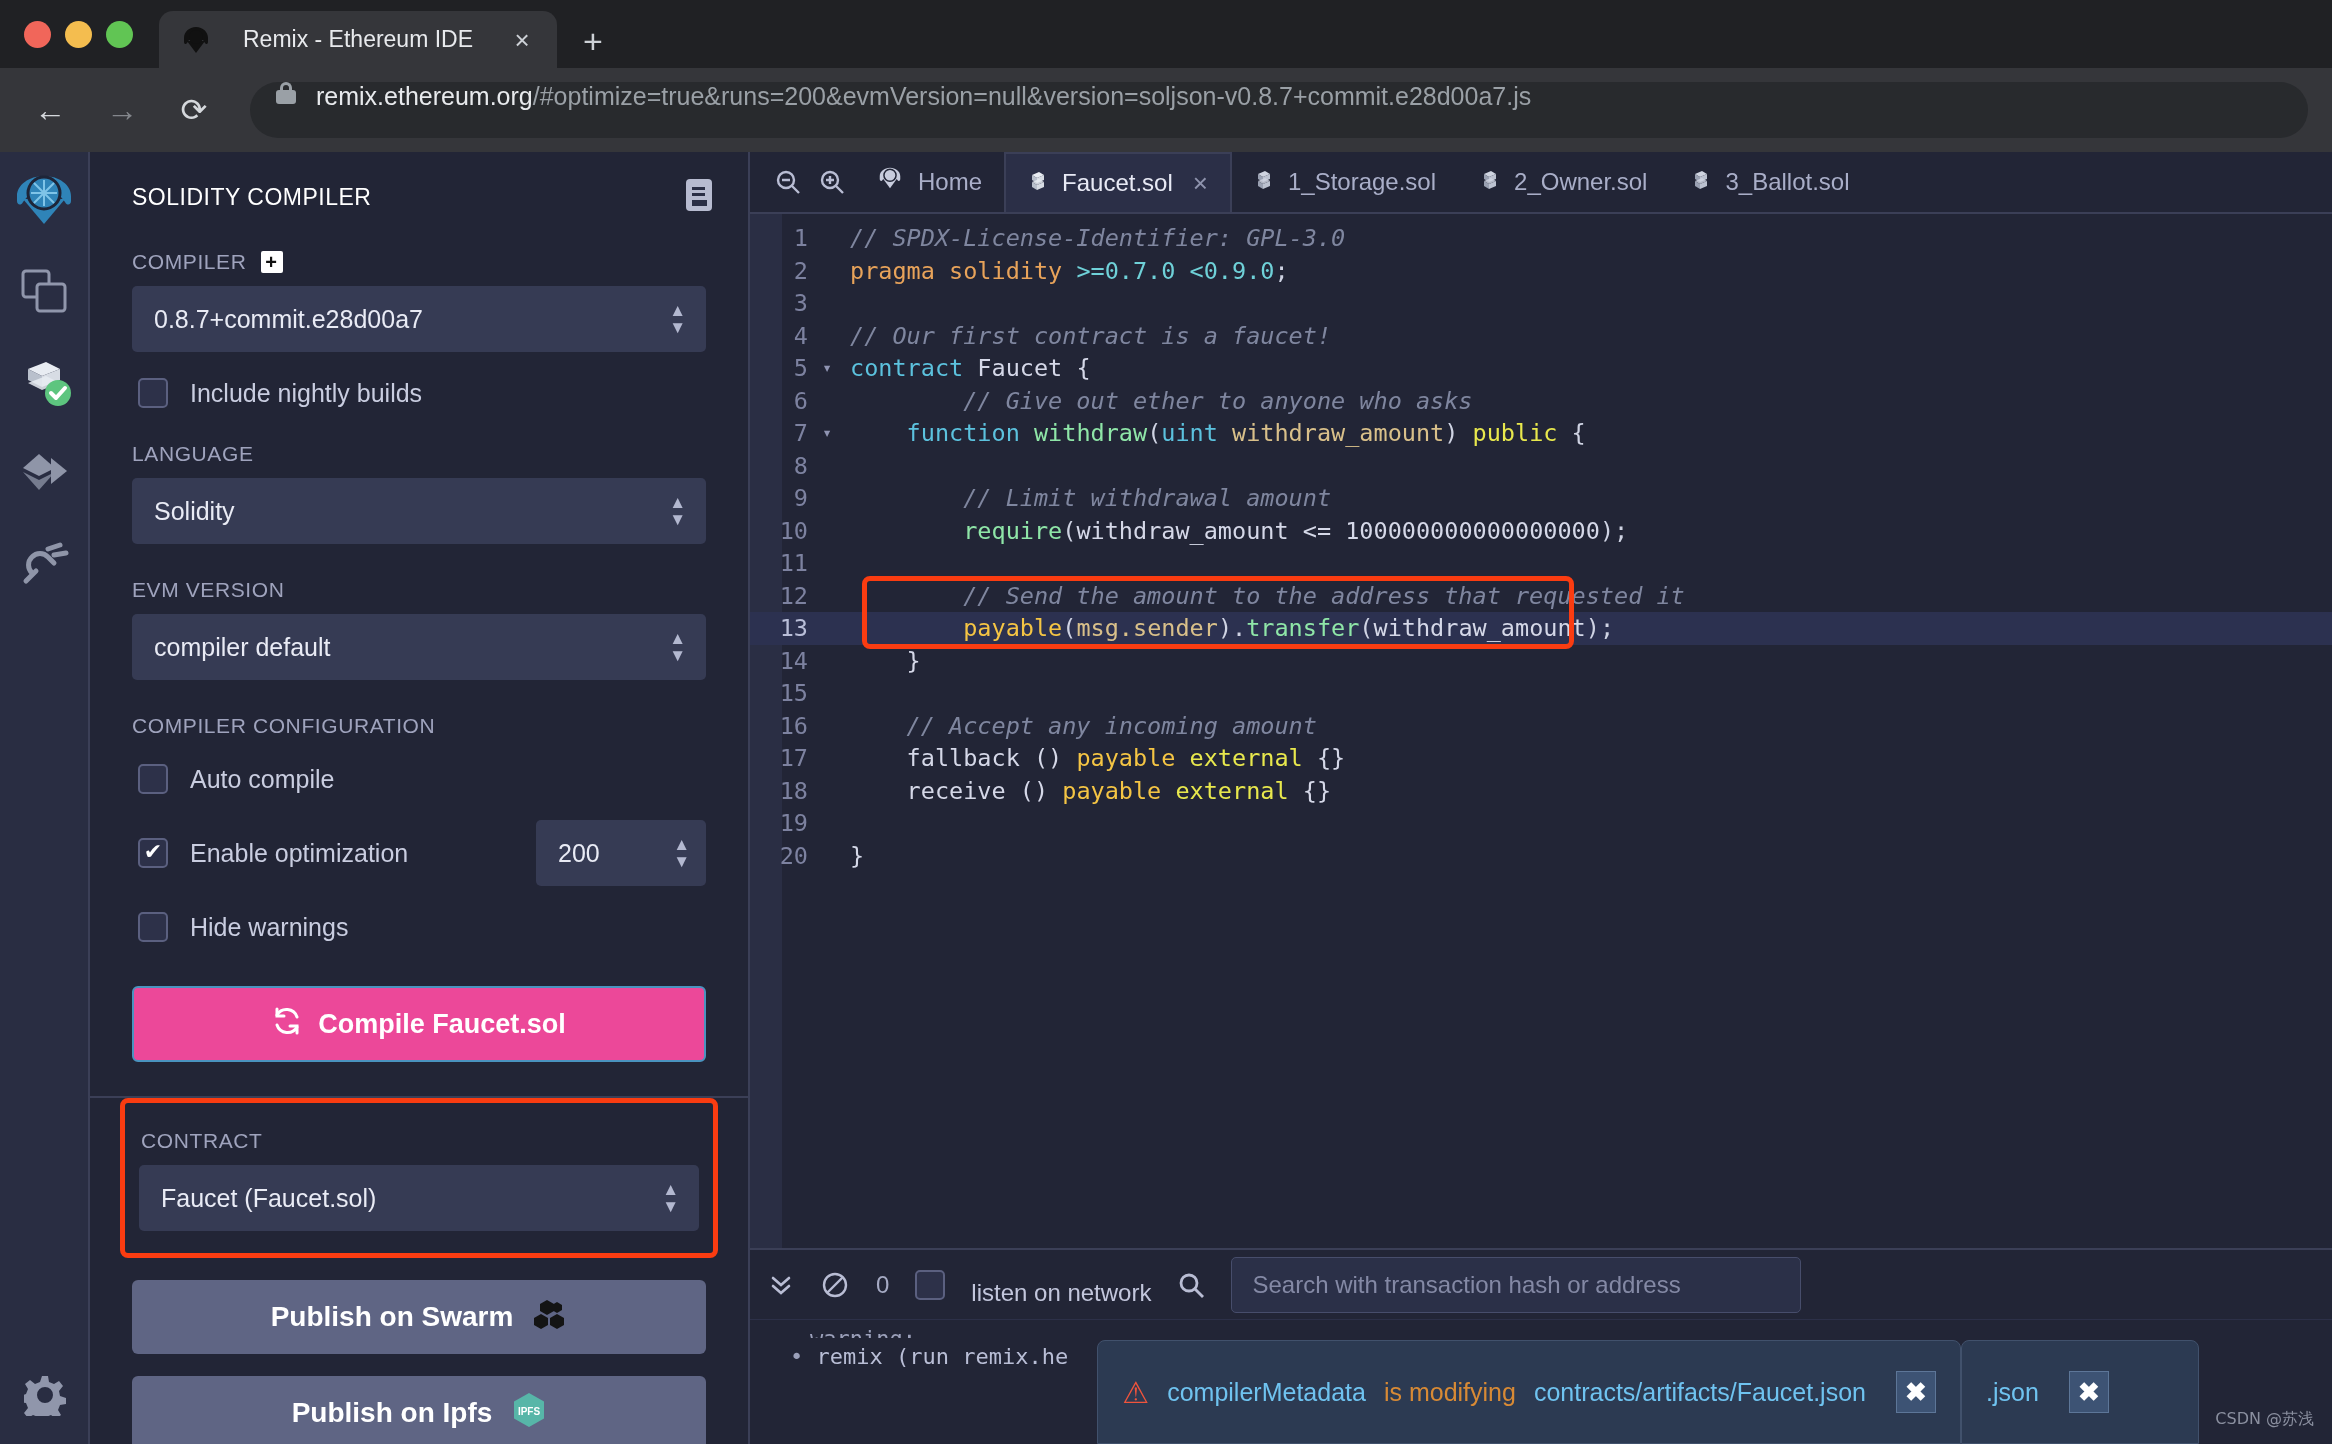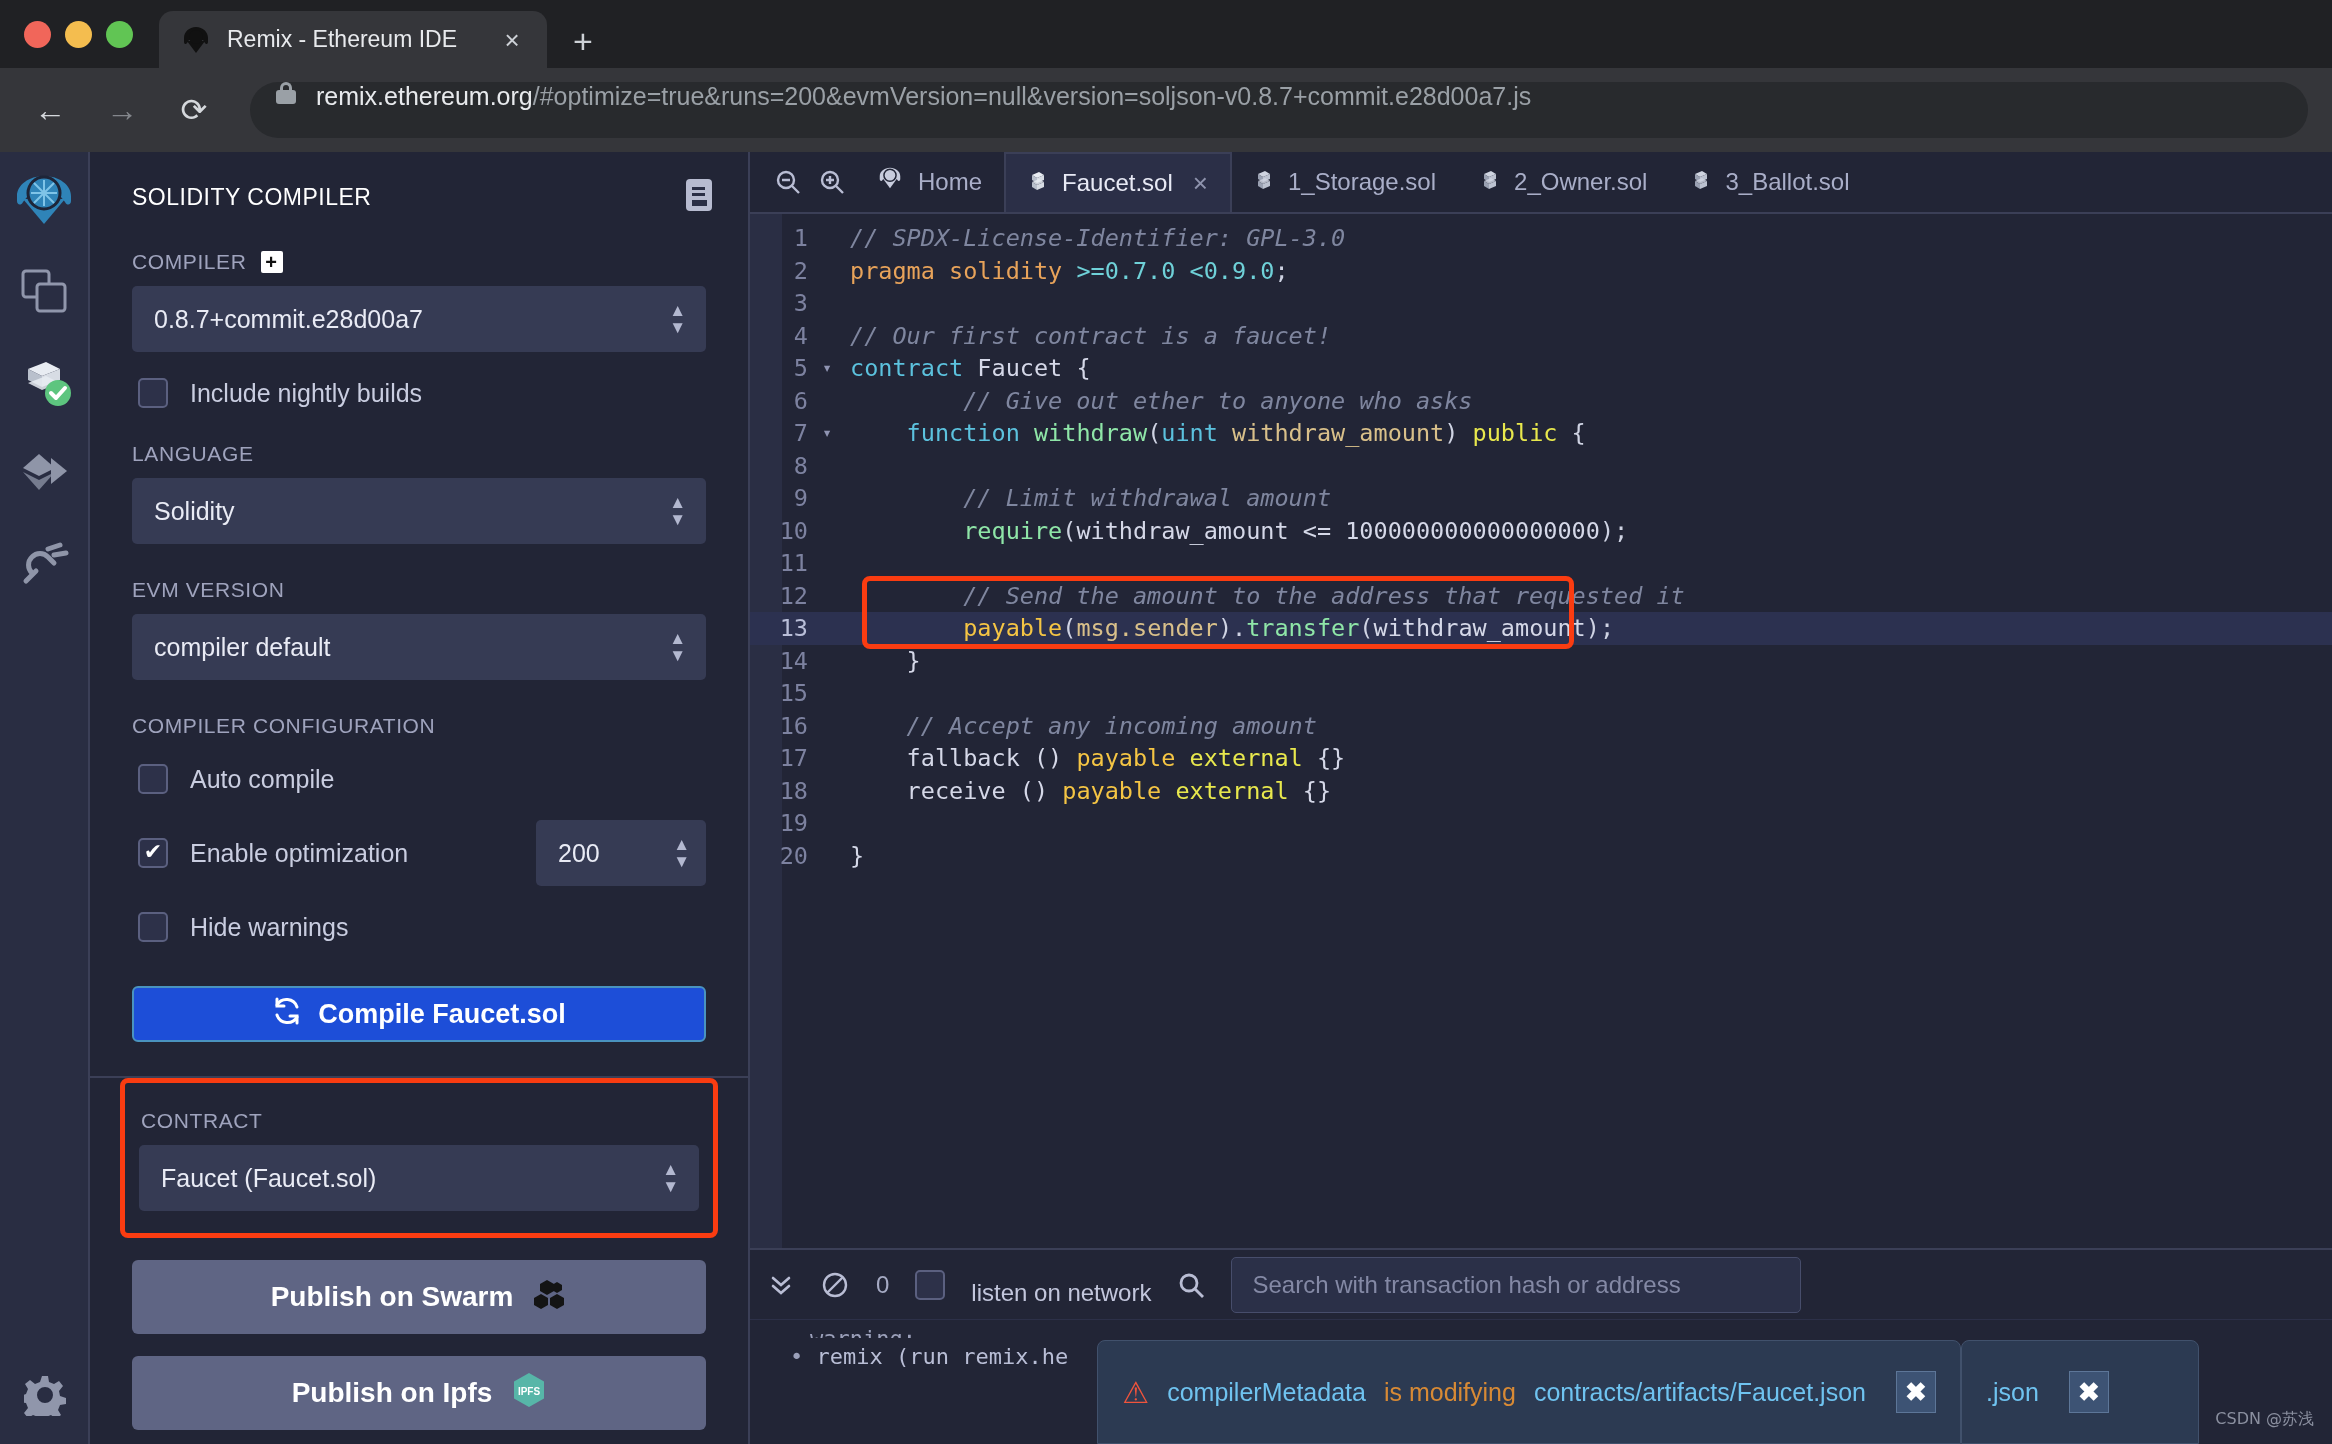--- a/index.html
+++ b/index.html
@@ -28,21 +28,21 @@
   .dot.green { background: #61c554; }
 
   .btab {
     height: 57px;
     min-width: 388px;
     background: #35363a;
     border-radius: 14px 14px 0 0;
     display: flex;
     align-items: center;
     padding: 0 18px 0 22px;
-    gap: 16px;
+    gap: 32px;
   }
   .btab-fav { width: 30px; height: 30px; flex: 0 0 30px; display:flex; align-items:center; justify-content:center; }
   .btab-title {
     color: #e8eaed; font-size: 23px; flex: 1 1 auto;
     white-space: nowrap; overflow: hidden; text-overflow: ellipsis;
   }
   .btab-close { color: #cdd1d6; font-size: 26px; width: 34px; text-align: center; line-height: 1; }
   .newtab { color: #cdd1d6; font-size: 34px; margin-left: 26px; margin-bottom: 10px; line-height: 1; }
 
   .urlbar-row {
@@ -141,22 +141,22 @@
   .opt-row { display:flex; align-items:center; justify-content: space-between; margin-top: 26px; }
   .opt-row .chkrow { margin-top: 0; }
   .runs-box {
     width: 170px; height: 66px; background: #363b54; border-radius: 5px;
     display:flex; align-items:center; justify-content: space-between;
     padding: 0 16px 0 22px; color:#e9ebf5; font-size: 25px;
   }
 
   .compile-btn {
     margin-top: 44px;
-    height: 56px;
-    background: #1d4ed8;
+    height: 76px;
+    background: #ec4899;
     border: 2px solid #4a93bf;
     border-radius: 6px;
     display: flex; align-items: center; justify-content: center; gap: 16px;
     color: #fff; font-size: 27px; font-weight: 600;
   }
 
   .panel-div { height: 2px; background: #3b3f57; margin-top: 34px; }
 
   .contract-box {
     margin: 0 30px;

